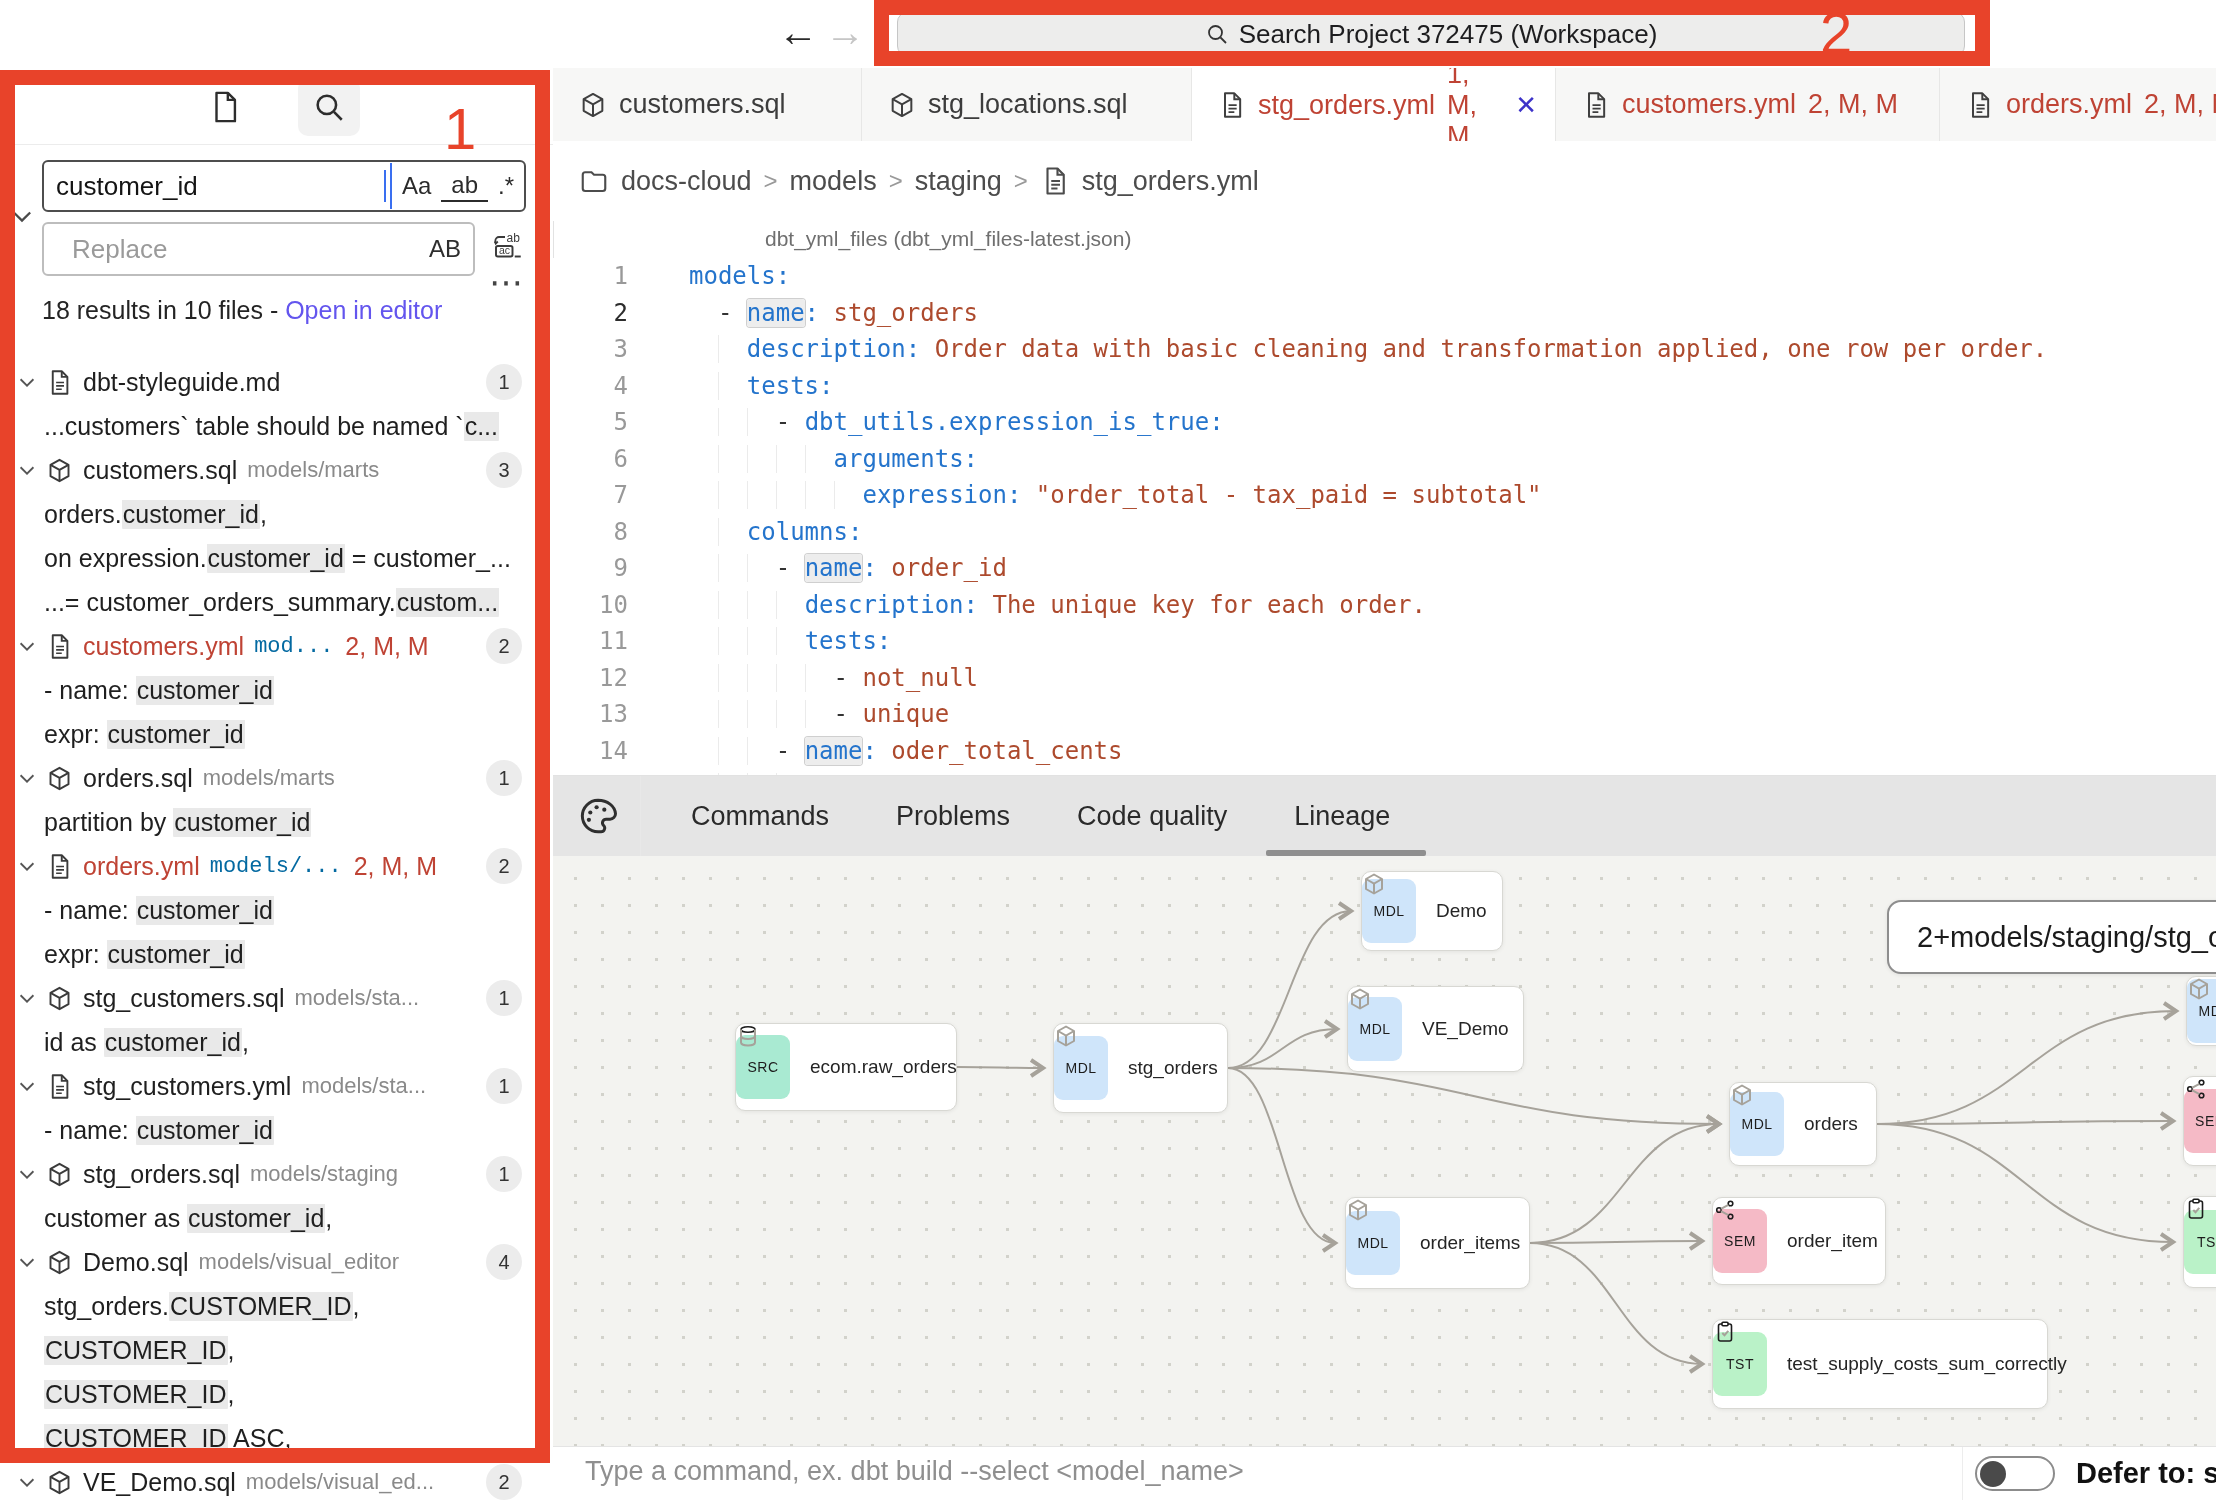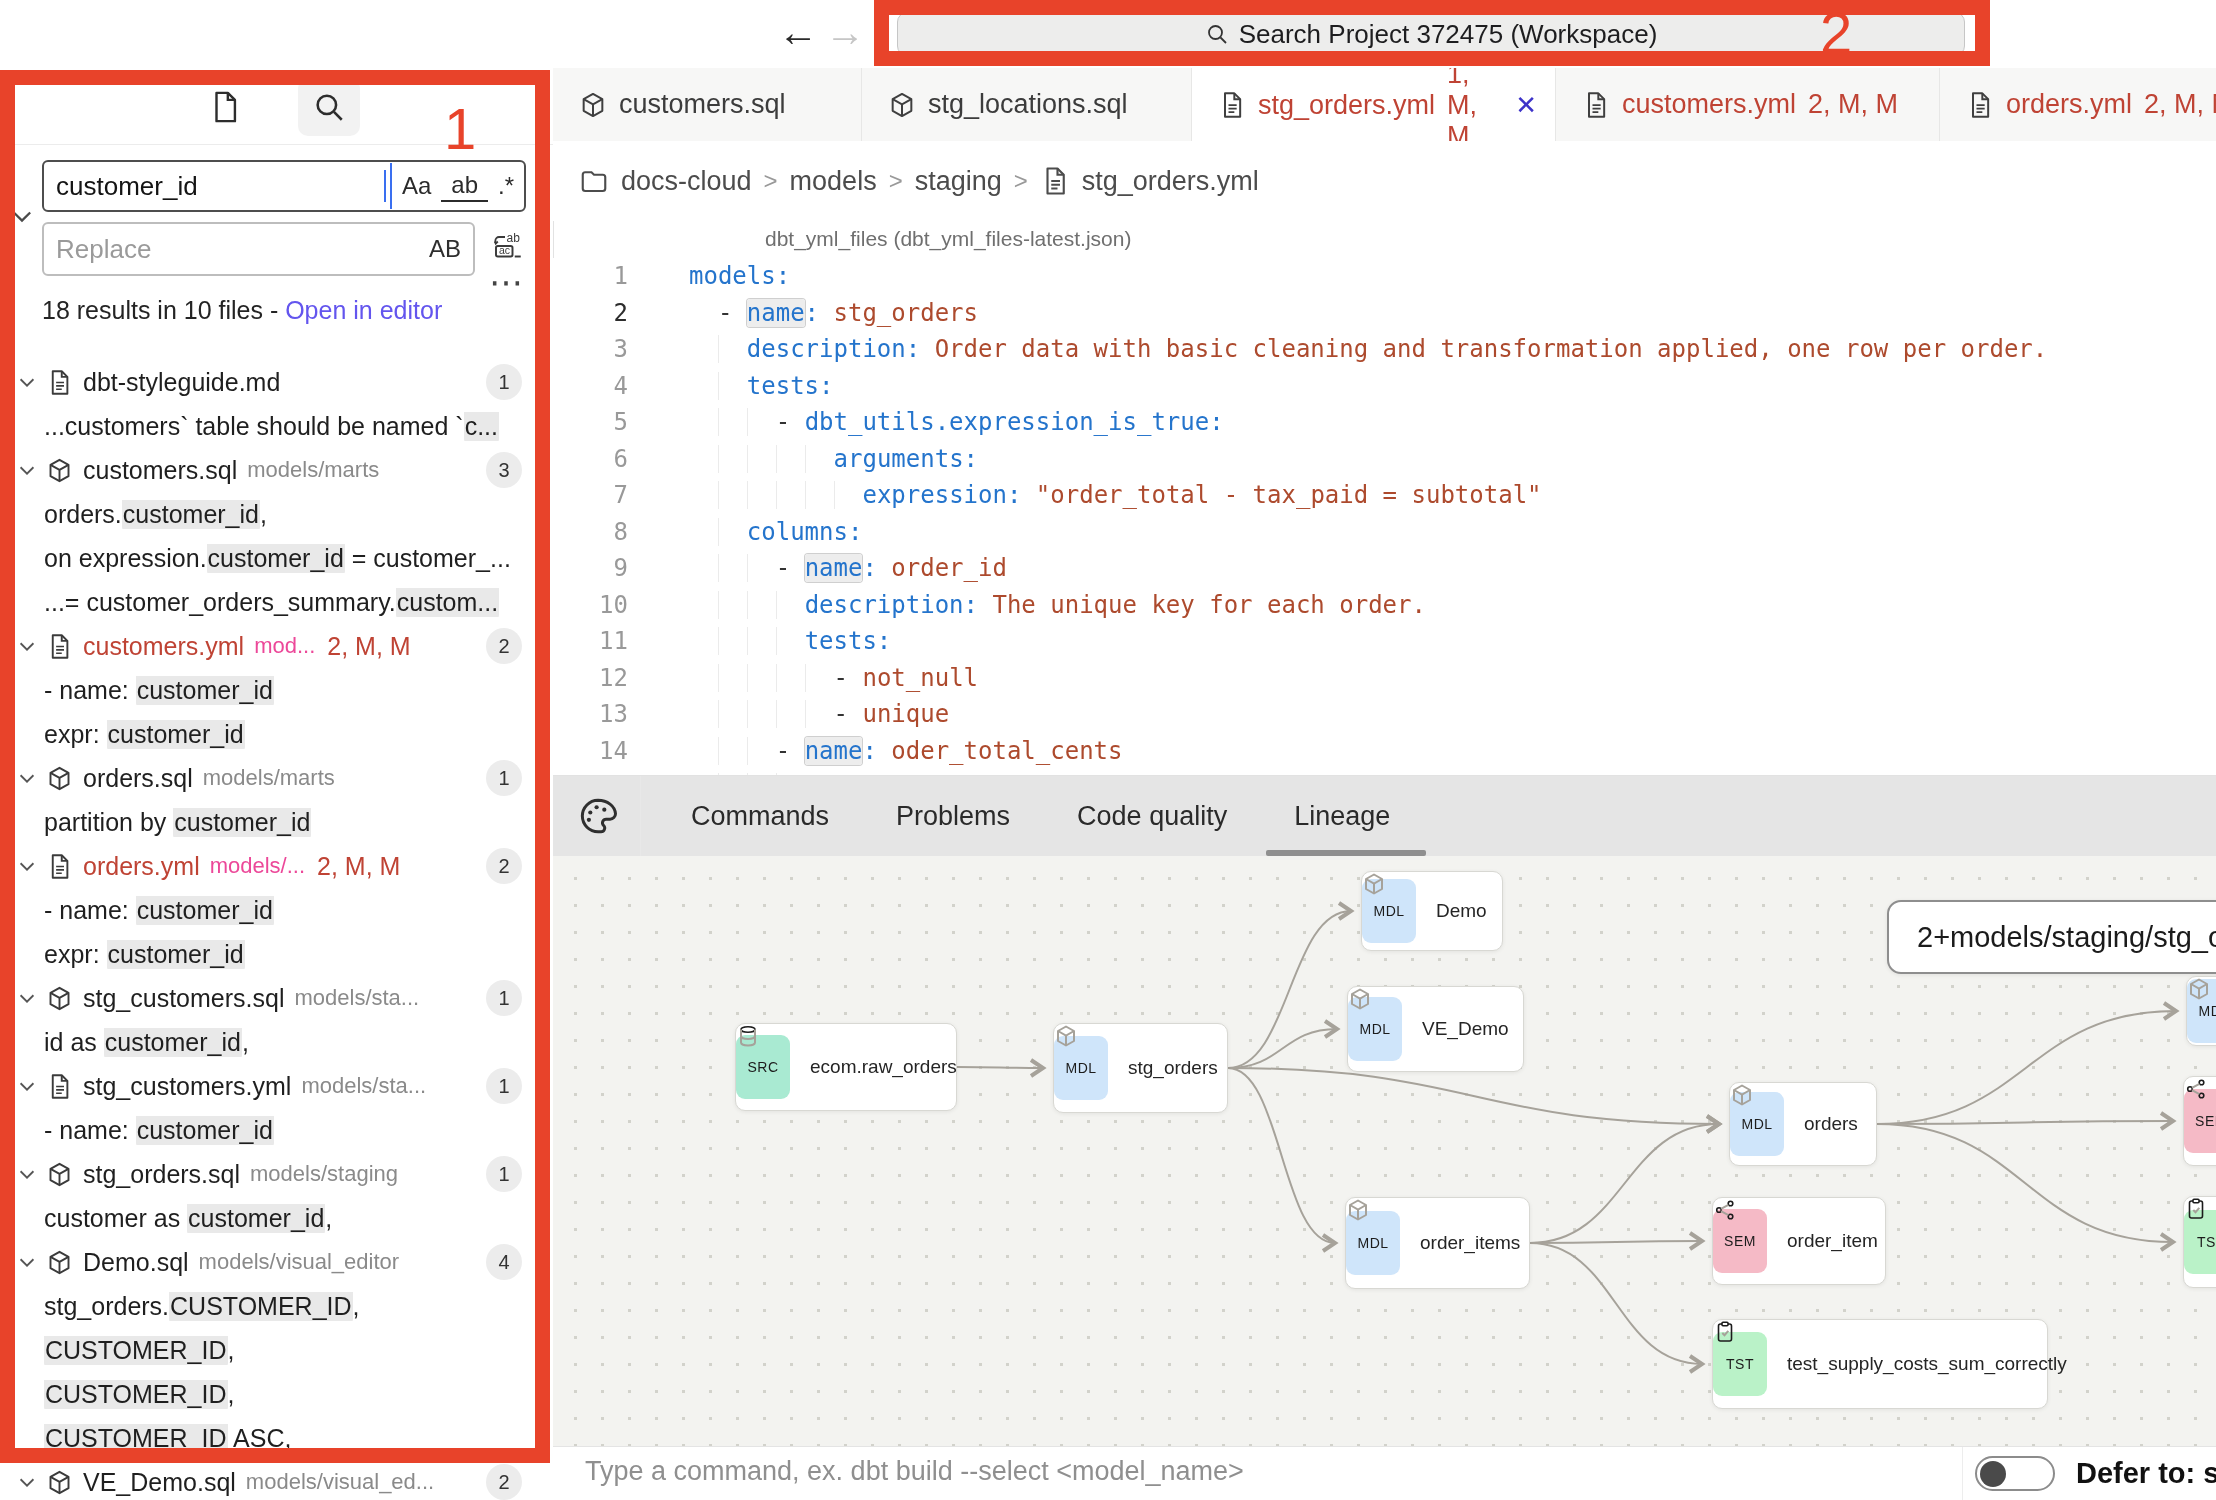--- a/index.html
+++ b/index.html
@@ -24,41 +24,41 @@
   .collapse .ic{width:28px;height:28px;}
   .srch{position:absolute;left:42px;top:160px;width:484px;height:52px;border:2px solid #4d4d4d;border-radius:6px;
     background:#fff;display:flex;align-items:center;box-sizing:border-box;}
   .srch-text{padding-left:12px;font-size:26px;color:#141414;flex:1;white-space:nowrap;overflow:hidden;}
   .caret{width:2px;height:32px;background:#3a6ff0;margin-right:4px;}
   .srch-div{width:2px;height:46px;background:#3a6ff0;}
   .opt{font-size:24px;color:#2b2b2b;padding:0 10px;white-space:nowrap;}
   .opt.word{border-bottom:2px solid #2b2b2b;padding-bottom:1px;}
   .repl{position:absolute;left:42px;top:222px;width:433px;height:54px;border:2px solid #bdbdbd;border-radius:6px;
     background:#fff;display:flex;align-items:center;box-sizing:border-box;}
-  .repl-in{flex:1;border:none;outline:none;font-family:"Liberation Sans",sans-serif;font-size:26px;padding-left:12px;color:#141414;background:transparent;min-width:0;}
+  .repl-in{flex:1;border:none;outline:none;font-family:"Liberation Sans",sans-serif;font-size:26px;padding-left:28px;color:#141414;background:transparent;min-width:0;}
   .repl-in::placeholder{color:#9a9a9a;}
   .ab{font-size:24px;color:#2e2e2e;padding-right:12px;}
   .replall{position:absolute;left:490px;top:228px;color:#3a3a3a;}
   .replall .ic{width:36px;height:36px;}
   .more{position:absolute;left:489px;top:262px;font-size:34px;letter-spacing:2px;color:#444;}
   .summary{position:absolute;left:42px;top:296px;font-size:25px;color:#242424;white-space:nowrap;}
   .summary .link{color:#6355ee;text-decoration:none;cursor:pointer;}
   .sb-results{position:absolute;left:0;top:360px;right:1px;bottom:0;overflow:hidden;}
   .sr-file,.sr-match{height:44px;display:flex;align-items:center;white-space:nowrap;overflow:hidden;position:relative;}
   .sr-file{padding-left:16px;}
   .sr-match{padding-left:44px;padding-right:10px;}
   .chev{color:#555;margin-right:8px;display:flex;}
   .chev .ic{width:22px;height:22px;}
   .ficon{color:#3b3b3b;margin-right:10px;display:flex;}
   .ficon .ic{width:27px;height:27px;}
   .fname{color:#1f1f1f;}
   .fpath{color:#8a8a8a;font-size:22px;margin-left:10px;}
   .fsuffix{color:#bf4334;margin-left:12px;}
   .sr-file.mod .fname{color:#bf4334;}
-  .sr-file.mod .fpath{color:#ec4899;}
+  .sr-file.mod .fpath{color:#0369a1;font-family:Liberation Mono, monospace;}
   .badge{position:absolute;right:30px;top:4px;width:36px;height:36px;border-radius:18px;background:#ececec;
     color:#333;font-size:20px;display:flex;align-items:center;justify-content:center;}
   .hl{background:#e9e9e9;border-radius:3px;padding:2px 1px;}
   .mtext{overflow:hidden;white-space:nowrap;color:#1f1f1f;}
   
   .tabbar{position:absolute;left:553px;top:68px;right:0;height:73px;background:#f7f7f6;border-bottom:1px solid #e3e3e3;
     display:flex;overflow:hidden;}
   .tab{flex:none;display:flex;align-items:center;padding-left:26px;gap:12px;border-right:1px solid #e7e7e6;
     font-size:27px;color:#3c3c3c;box-sizing:border-box;cursor:pointer;}
   .tab.mod .tname,.tab.mod .tsuffix{color:#bf4334;}

